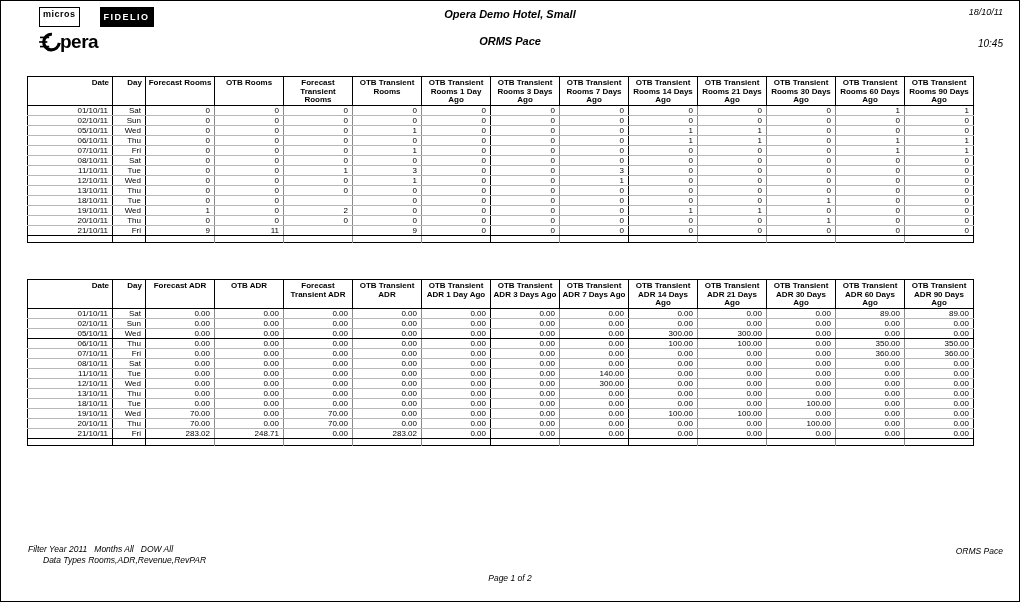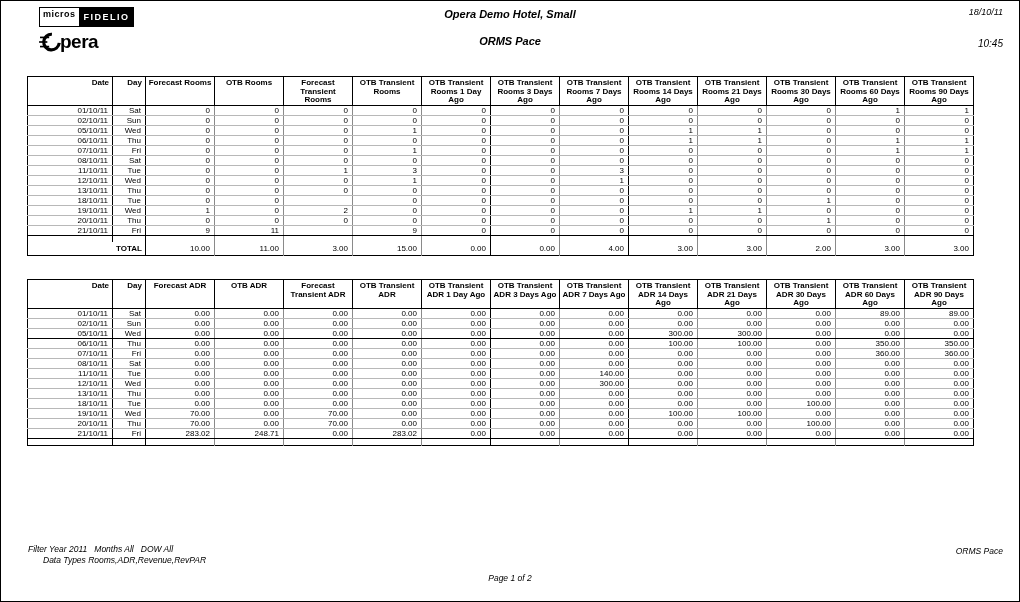--- a/index.html
+++ b/index.html
@@ -8,21 +8,21 @@
     width: 1020px; height: 602px;
     position: relative;
     border: 1px solid #000;
     font-family: "Liberation Sans", sans-serif;
     color: #000;
     overflow: hidden;
   }
 
   
   .logo-block { position: absolute; left: 38px; top: 6px; }
-  .micros-fidelio { display: flex; align-items: stretch; font-size: 9px; font-weight: bold; line-height: 12px; }
+  .micros-fidelio { display: flex; align-items: stretch; font-size: 9px; font-weight: bold; line-height: 12px; gap: 20px; }
   .micros { border: 1px solid #000; padding: 0 3px; letter-spacing: .5px; background: #fff; }
   .fidelio { background: #000; color: #fff; padding: 4px 4px; letter-spacing: 1.5px; }
   .opera-logo { display: flex; align-items: flex-end; margin-top: 4px; }
   .opera-logo span { font-size: 19px; font-weight: bold; letter-spacing: -0.5px; margin-left: -3px; }
 
   .title1 { position: absolute; top: 7px; left: 0; width: 100%; text-align: center;
             font-size: 11px; font-weight: bold; font-style: italic; }
   .title2 { position: absolute; top: 34px; left: 0; width: 100%; text-align: center;
             font-size: 11px; font-weight: bold; font-style: italic; }
   .hdr-date { position: absolute; top: 6px; right: 16px; font-size: 9px; font-style: italic; }
@@ -339,35 +339,20 @@
         <td></td>
         <td class="sep-b"></td>
         <td></td>
         <td class="sep-b"></td>
         <td></td>
         <td></td>
         <td></td>
         <td></td>
         <td class="last"></td>
       </tr>
-      <tr class="summary">
-        <td class="slabel sep-b" colspan="2">TOTAL</td>
-        <td>10.00</td>
-        <td>11.00</td>
-        <td>3.00</td>
-        <td>15.00</td>
-        <td class="sep-b">0.00</td>
-        <td>0.00</td>
-        <td class="sep-b">4.00</td>
-        <td>3.00</td>
-        <td>3.00</td>
-        <td>2.00</td>
-        <td>3.00</td>
-        <td class="last">3.00</td>
-      </tr>
     </tbody>
   </table>
 <table class="rpt" id="adr-table">
     <colgroup>
       <col class="c-date">
       <col class="c-day">
       <col class="c-num">
       <col class="c-num">
       <col class="c-num">
       <col class="c-num">

